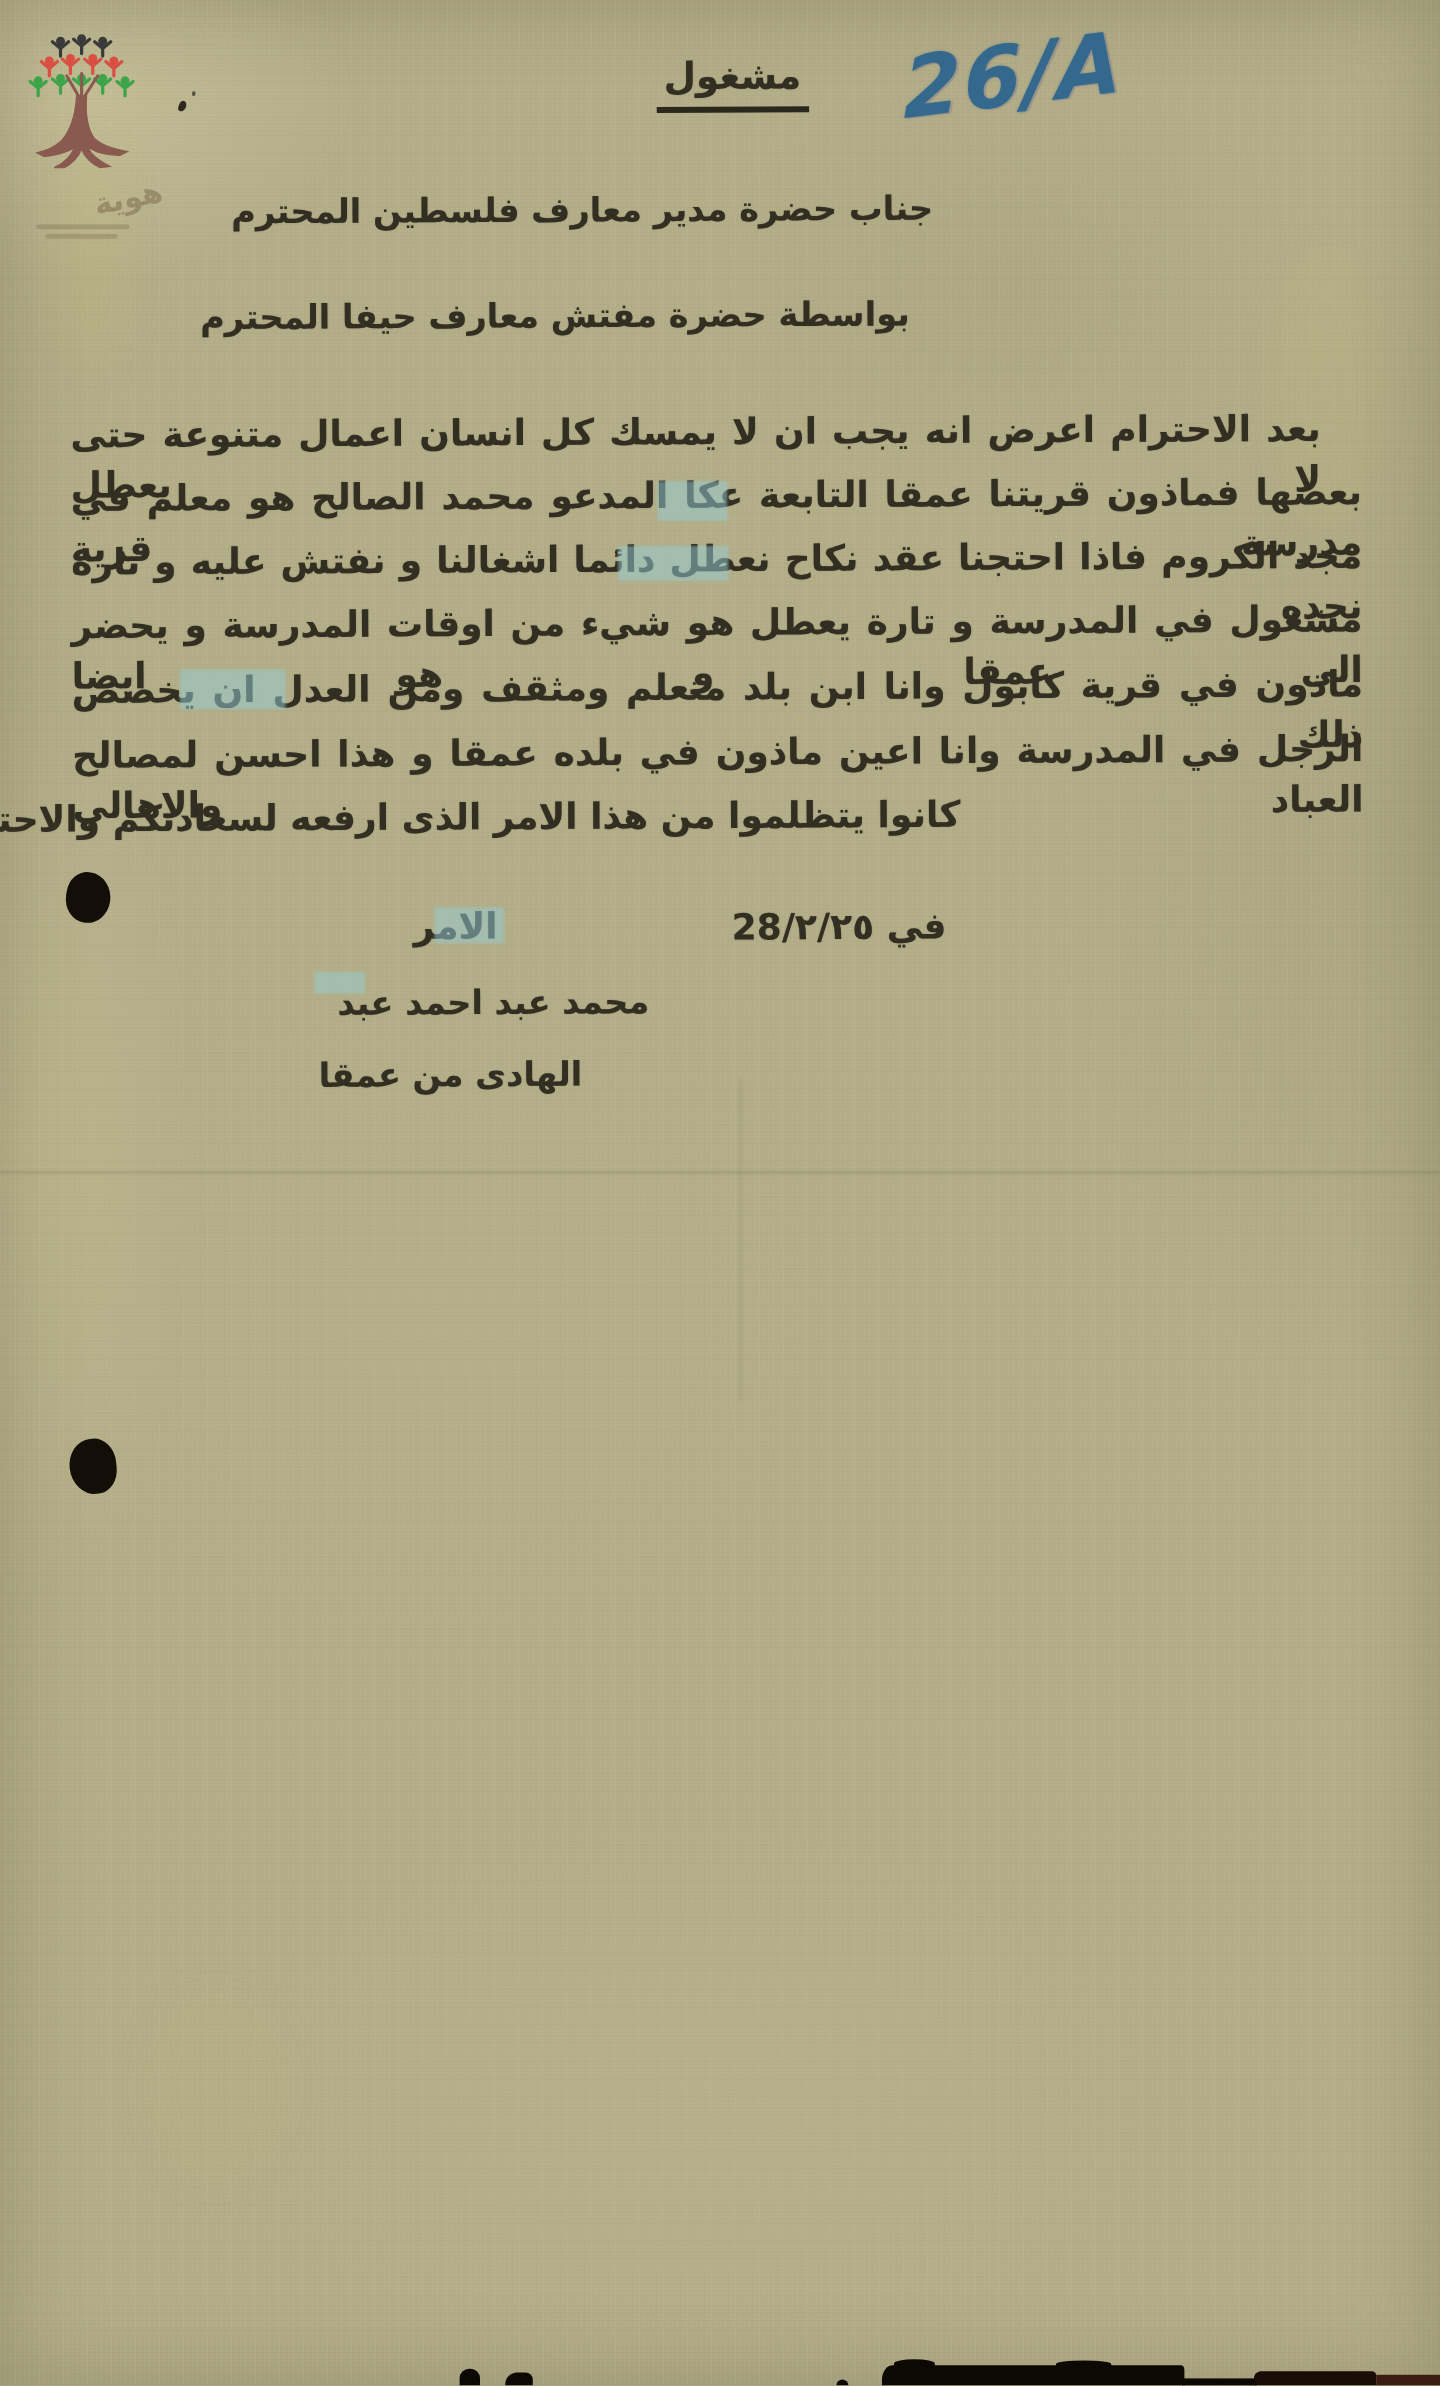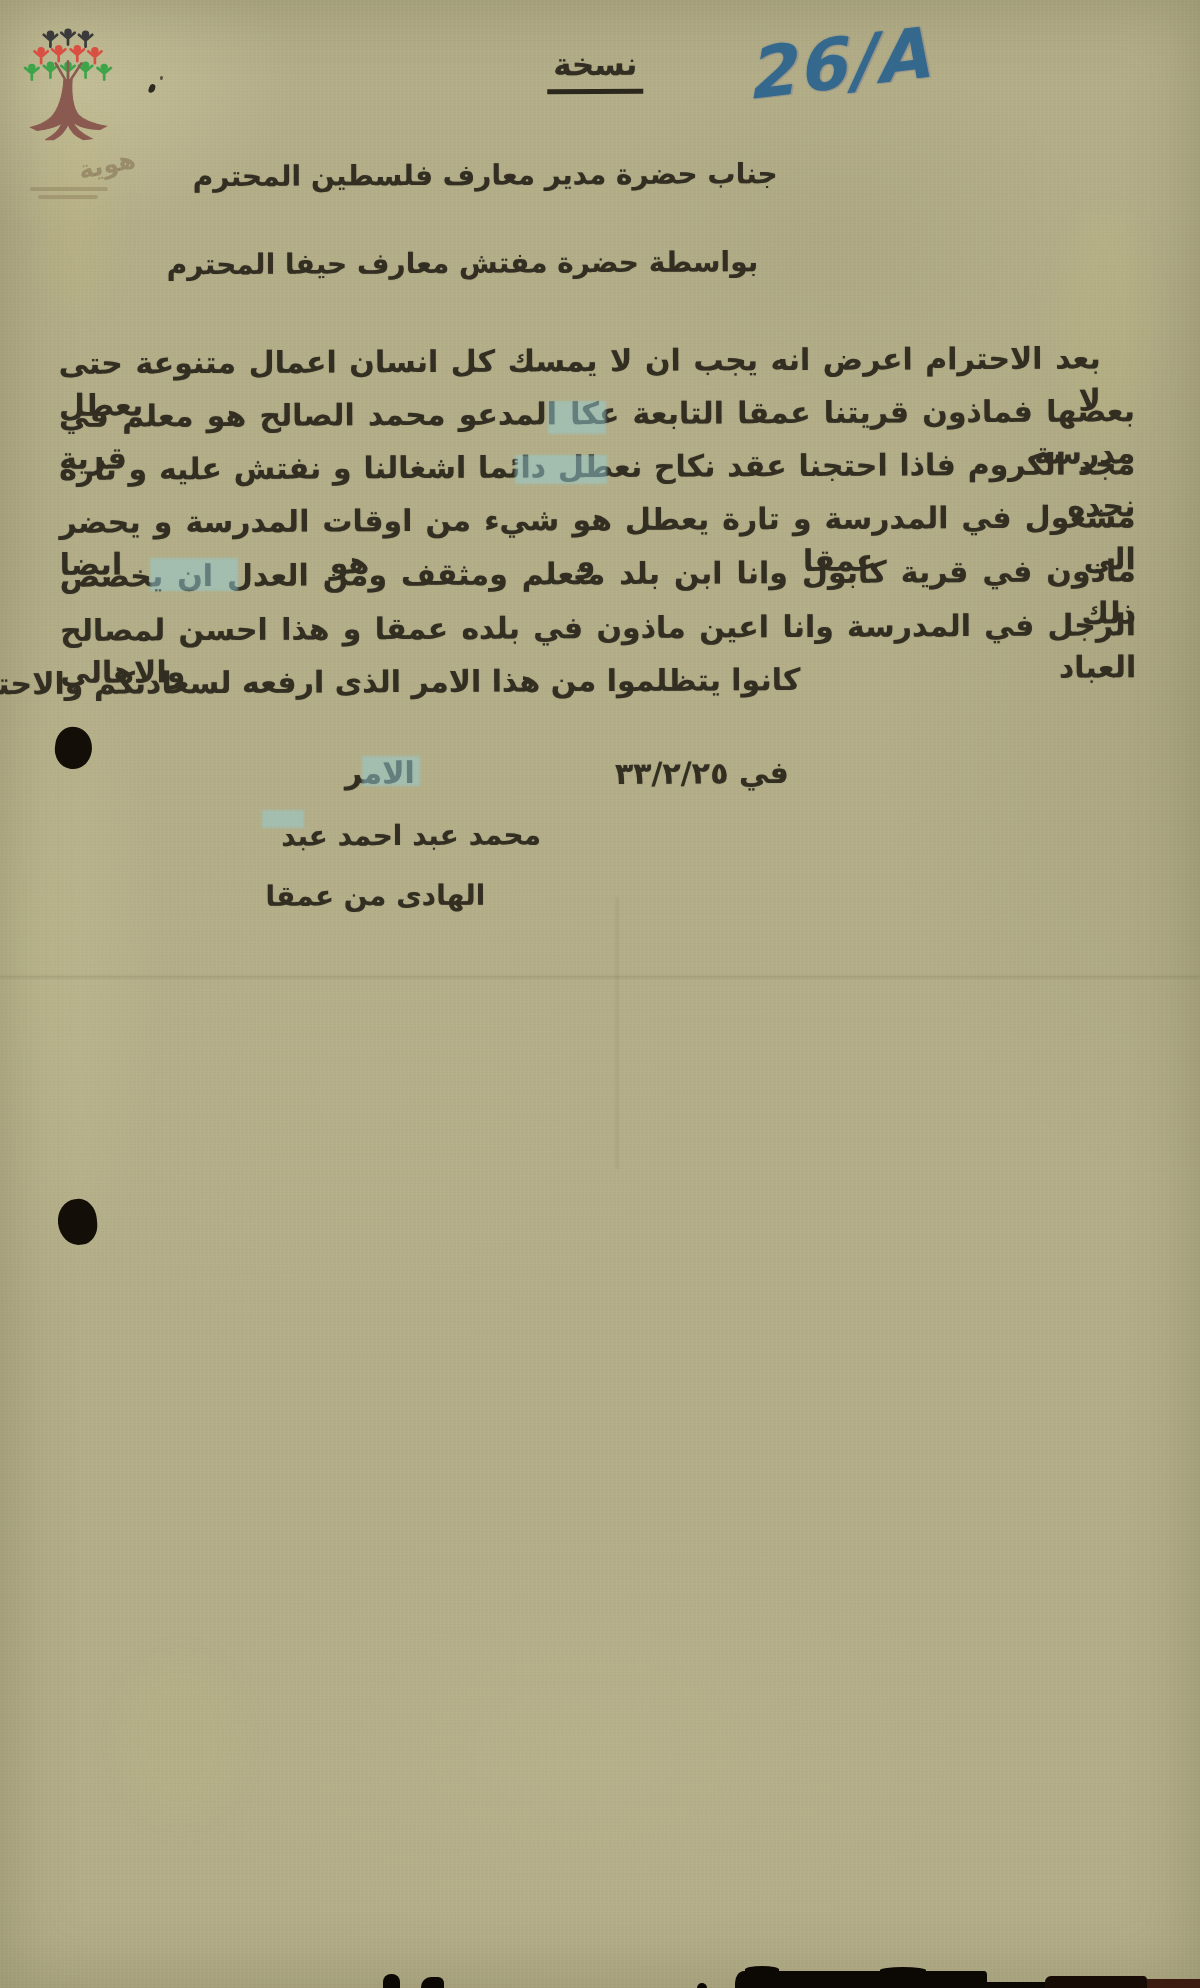--- a/index.html
+++ b/index.html
@@ -149,34 +149,34 @@
   <div class="speck speck1"></div>
   <div class="speck speck2"></div>
 
   <div class="hl" style="left:548px;top:401px;width:58px;height:33px;"></div>
   <div class="hl" style="left:515px;top:455px;width:92px;height:29px;"></div>
   <div class="hl" style="left:150px;top:558px;width:88px;height:33px;"></div>
   <div class="hl" style="left:362px;top:756px;width:58px;height:30px;"></div>
   <div class="hl" style="left:262px;top:810px;width:42px;height:18px;"></div>
 
   <div class="letter">
-    <div class="ink copy-label">نسخة</div>
+    <div class="ink copy-label">مشغول</div>
 
     <div class="ink sal1">جناب حضرة مدير معارف فلسطين المحترم</div>
     <div class="ink sal2">بواسطة حضرة مفتش معارف حيفا المحترم</div>
 
     <div class="ink bodyline just b1">بعد الاحترام اعرض انه يجب ان لا يمسك كل انسان اعمال متنوعة حتى لا يعطل</div>
     <div class="ink bodyline just b2">بعضها فماذون قريتنا عمقا التابعة عكا المدعو محمد الصالح هو معلم في مدرسة قرية</div>
     <div class="ink bodyline just b3">مجد الكروم فاذا احتجنا عقد نكاح نعطل دائما اشغالنا و نفتش عليه و تارة نجده</div>
     <div class="ink bodyline just b4">مشغول في المدرسة و تارة يعطل هو شيء من اوقات المدرسة و يحضر الى عمقا و هو ايضا</div>
     <div class="ink bodyline just b5">ماذون في قرية كابول وانا ابن بلد متعلم ومثقف ومن العدل ان يخصص ذلك</div>
     <div class="ink bodyline just b6">الرجل في المدرسة وانا اعين ماذون في بلده عمقا و هذا احسن لمصالح العباد والاهالي</div>
     <div class="ink bodyline b7">كانوا يتظلموا من هذا الامر الذى ارفعه لسعادتكم والاحترام ختام</div>
 
-    <div class="ink date-line">في ٣٣/٢/٢٥</div>
+    <div class="ink date-line">في 28/٢/٢٥</div>
     <div class="ink sig-title">الامر</div>
     <div class="ink sig-1">محمد عبد احمد عبد</div>
     <div class="ink sig-2">الهادى من عمقا</div>
   </div>
 
   <div class="punch punch1"></div>
   <div class="punch punch2"></div>
 
   <div class="crease-h"></div>
   <div class="crease-v"></div>

